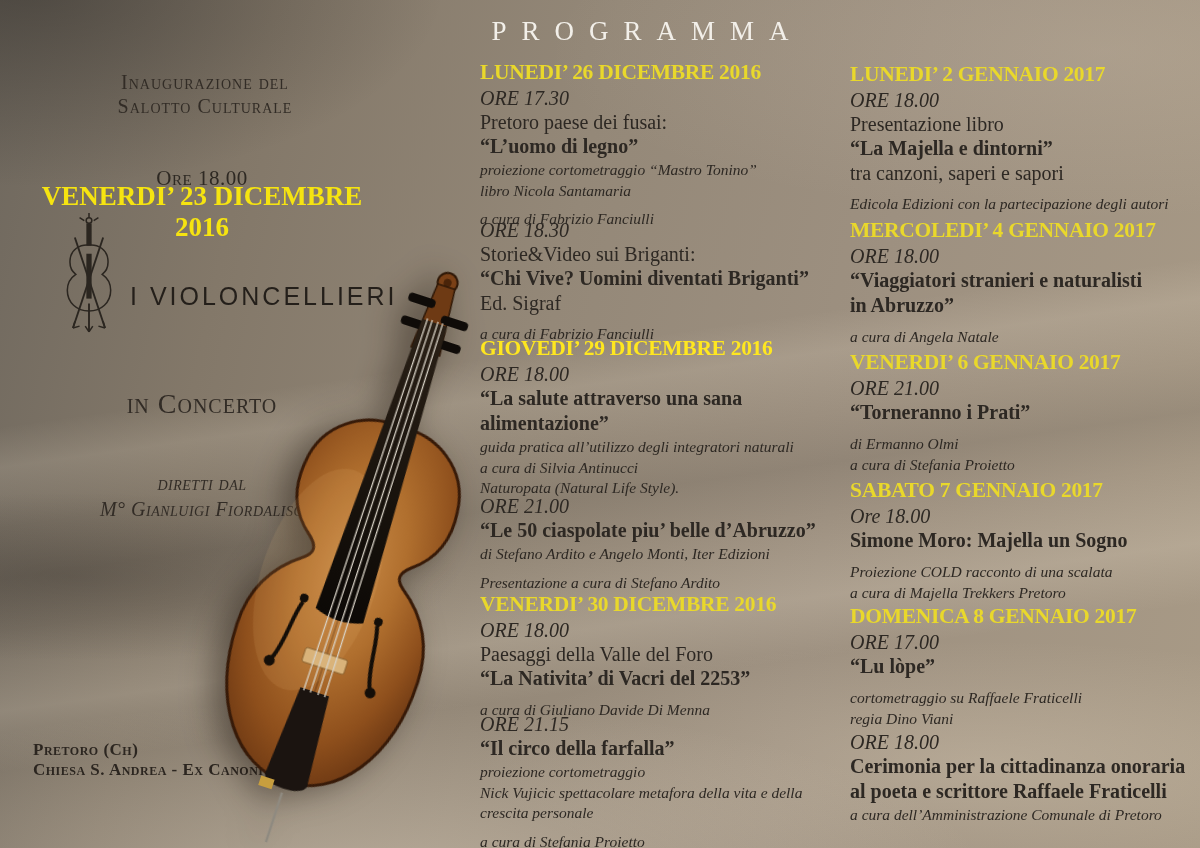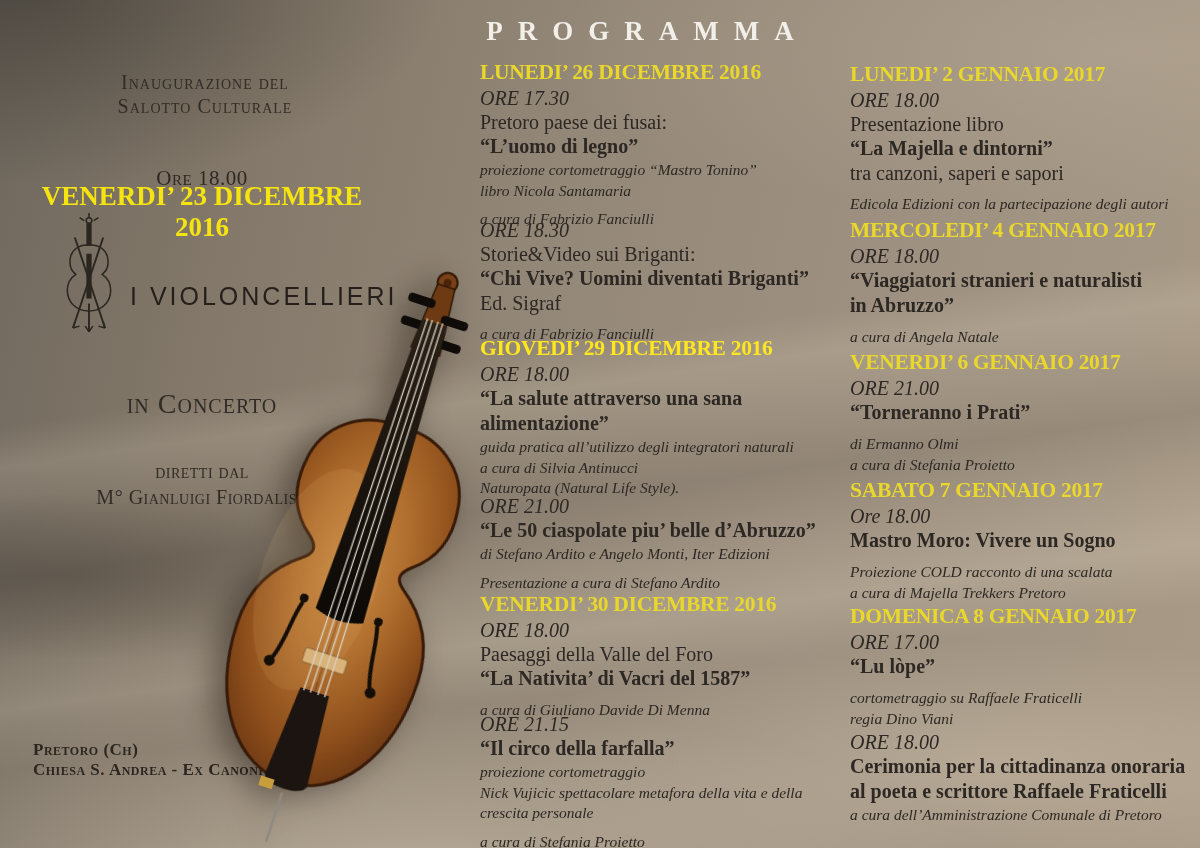--- a/index.html
+++ b/index.html
@@ -12,39 +12,39 @@
       radial-gradient(ellipse 900px 260px at 30% 104%, rgba(232,219,199,.42), transparent 70%),
       radial-gradient(ellipse 700px 170px at 82% 90%, rgba(228,214,192,.30), transparent 72%),
       radial-gradient(ellipse 560px 120px at 6% 68%, rgba(50,45,40,.30), transparent 70%),
       radial-gradient(ellipse 800px 240px at 92% 6%, rgba(215,200,180,.20), transparent 70%),
       linear-gradient(172deg, transparent 42%, rgba(234,222,202,.16) 46%, transparent 52%,
                       rgba(40,36,32,.10) 57%, transparent 62%, rgba(238,226,206,.20) 70%, transparent 76%),
       linear-gradient(102deg,#6f685e 0%,#837869 20%,#948878 45%,#9d9080 68%,#a89a86 100%);
   }
   .title{
     position:absolute;top:16px;left:460px;width:360px;margin:0;
-    text-align:center;font-size:27px;font-weight:700;letter-spacing:15px;
+    text-align:center;font-size:27px;font-weight:400;letter-spacing:15px;
     color:#f2efe9;text-indent:15px;
   }
   
   .sc{font-variant:small-caps;}
   .intro{position:absolute;top:70px;left:70px;width:270px;text-align:center;
     font-size:20px;line-height:24px;letter-spacing:1px;color:#322c26;}
   .main-date{position:absolute;top:136px;left:18px;width:368px;text-align:center;
     font-size:27px;font-weight:700;color:#f6e410;margin-top:45px;}
   .main-time{position:absolute;top:166px;left:18px;width:368px;text-align:center;
     font-size:21px;color:#2e2923;letter-spacing:.5px;}
   .logo-row{position:absolute;top:212px;left:56px;display:flex;align-items:center;}
   .logo-icon{width:66px;height:134px;}
   .logo-text{font-family:"Liberation Sans","DejaVu Sans",sans-serif;
     font-size:25px;letter-spacing:3px;color:#241f1a;margin-left:8px;margin-top:34px;}
   .concerto{position:absolute;top:388px;left:18px;width:368px;text-align:center;
     font-size:28px;letter-spacing:1px;color:#322c26;}
-  .directed{position:absolute;top:458px;left:18px;width:368px;text-align:center;
-    font-size:20px;line-height:26px;letter-spacing:.5px;color:#322c26;}
+  .directed{position:absolute;top:470px;left:18px;width:368px;text-align:center;
+    font-size:20px;line-height:26px;letter-spacing:.5px;color:#322c26;font-style:italic;}
   .venue{position:absolute;top:740px;left:33px;font-weight:700;
     font-size:17px;line-height:20px;letter-spacing:.5px;color:#2c2620;}
   
   .cello{position:absolute;left:160px;top:248px;width:362px;height:660px;
     transform:rotate(18deg);transform-origin:50% 55%;}
   .cello svg{filter:drop-shadow(-10px 8px 16px rgba(25,16,8,.45));}
   
   .col{position:absolute;top:0;height:848px;}
   .col.mid{left:480px;width:345px;}
   .col.right{left:850px;width:340px;}
@@ -205,21 +205,21 @@
       <div class="ev-time">ORE 21.00</div>
       <div class="ev-title">“Le 50 ciaspolate piu’ belle d’Abruzzo”</div>
       <div class="ev-note">di Stefano Ardito e Angelo Monti, Iter Edizioni</div>
       <div class="ev-note gap">Presentazione a cura di Stefano Ardito</div>
     </article>
 
     <article class="event" style="top:592px">
       <h2 class="ev-date">VENERDI’ 30 DICEMBRE 2016</h2>
       <div class="ev-time">ORE 18.00</div>
       <div class="ev-line">Paesaggi della Valle del Foro</div>
-      <div class="ev-title">“La Nativita’ di Vacri del 1587”</div>
+      <div class="ev-title">“La Nativita’ di Vacri del 2253”</div>
       <div class="ev-note gap">a cura di Giuliano Davide Di Menna</div>
     </article>
 
     <article class="event" style="top:712px">
       <div class="ev-time">ORE 21.15</div>
       <div class="ev-title">“Il circo della farfalla”</div>
       <div class="ev-note">proiezione cortometraggio</div>
       <div class="ev-note">Nick Vujicic spettacolare metafora della vita e della</div>
       <div class="ev-note">crescita personale</div>
       <div class="ev-note gap">a cura di Stefania Proietto</div>
@@ -250,21 +250,21 @@
       <h2 class="ev-date">VENERDI’ 6 GENNAIO 2017</h2>
       <div class="ev-time">ORE 21.00</div>
       <div class="ev-title">“Torneranno i Prati”</div>
       <div class="ev-note gap">di Ermanno Olmi</div>
       <div class="ev-note">a cura di Stefania Proietto</div>
     </article>
 
     <article class="event" style="top:478px">
       <h2 class="ev-date">SABATO 7 GENNAIO 2017</h2>
       <div class="ev-time">Ore 18.00</div>
-      <div class="ev-title">Mastro Moro: Vivere un Sogno</div>
+      <div class="ev-title">Simone Moro: Majella un Sogno</div>
       <div class="ev-note gap">Proiezione COLD  racconto di una scalata</div>
       <div class="ev-note">a cura di Majella Trekkers Pretoro</div>
     </article>
 
     <article class="event" style="top:604px">
       <h2 class="ev-date">DOMENICA 8 GENNAIO 2017</h2>
       <div class="ev-time">ORE 17.00</div>
       <div class="ev-title">“Lu lòpe”</div>
       <div class="ev-note gap">cortometraggio su Raffaele Fraticelli</div>
       <div class="ev-note">regia Dino Viani</div>

